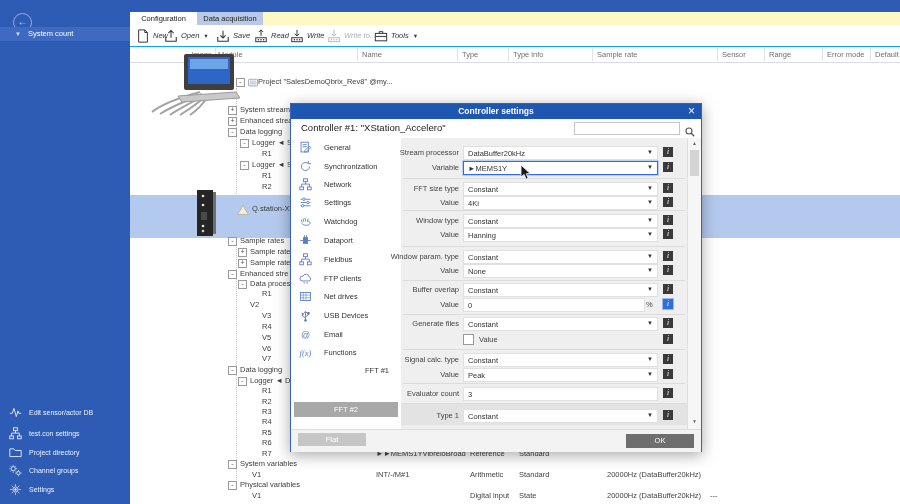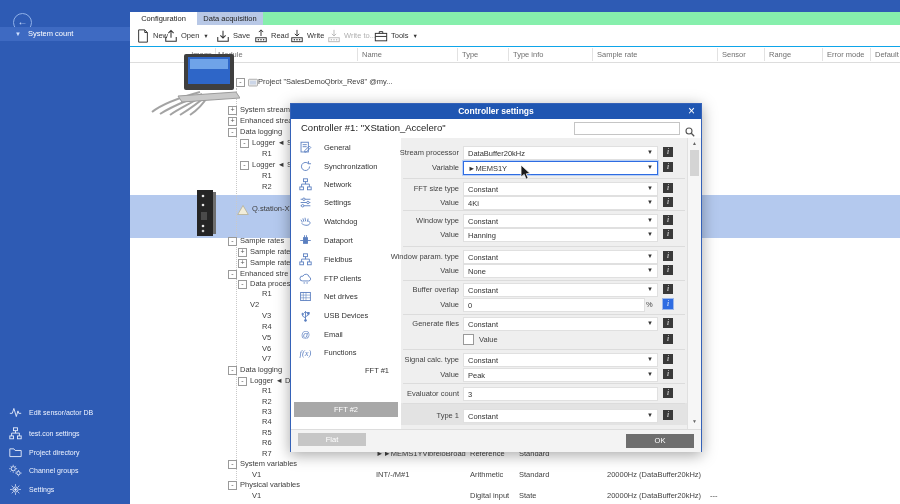--- a/index.html
+++ b/index.html
@@ -11,25 +11,25 @@
   .back-btn{position:absolute;left:13px;top:13px;width:17px;height:17px;border:1px solid #8fb0e8;border-radius:50%;
             color:#cfe0ff;font-size:10px;line-height:16px;text-align:center;cursor:pointer;}
   .sys-states{position:absolute;left:0;top:27px;width:130px;height:14px;background:#3e6ac2;color:#fff;
               font-size:7.5px;line-height:14px;}
   .sys-states .caret{color:#cfe0ff;font-size:6px;margin:0 7px 0 15px;}
   .sb-item{position:absolute;left:8px;height:14px;display:flex;align-items:center;color:#eef3ff;font-size:7px;cursor:pointer;}
   .sb-icon{width:14px;height:14px;margin-right:7px;color:#e8eefc;display:inline-flex;align-items:center;justify-content:center;}
   .sb-icon svg{width:13px;height:13px;}
   
   .content-bg{position:absolute;left:130px;top:25px;right:0;bottom:0;background:#fff;}
-  .tabsbar{position:absolute;left:130px;top:12px;right:0;height:13px;background:#86efac;padding-left:16px;}
+  .tabsbar{position:absolute;left:130px;top:12px;right:0;height:13px;background:#fef9c3;padding-left:16px;}
   .tab{position:absolute;top:0;height:13px;font-size:7.5px;line-height:13px;text-align:center;color:#222;cursor:pointer;}
   .tab.active{background:#fff;}
   .tab.inactive{background:#b8c8e6;}
-  .toolbar{position:absolute;left:130px;top:25px;right:0;height:21px;background:#fff;border-bottom:7px solid #0ea5e9;}
+  .toolbar{position:absolute;left:130px;top:25px;right:0;height:21px;background:#fff;border-bottom:7px solid #0ea5e9;font-style:italic;}
   .tb-btn{position:absolute;top:2px;height:17px;display:flex;align-items:center;gap:3px;font-size:7.5px;color:#333;cursor:pointer;}
   .tb-btn svg{width:14px;height:14px;}
   .tb-btn .tb-caret{font-size:5.5px;color:#333;margin-left:1px;}
   .tb-btn.disabled{color:#b0b0b0;}
   .thead{position:absolute;left:130px;top:47px;right:0;height:15px;background:#fff;border-bottom:1px solid #ddd;}
   .th{position:absolute;top:3px;font-size:7.5px;color:#707070;white-space:nowrap;}
   .th-sep{position:absolute;top:1px;height:13px;width:1px;background:#e2e2e2;}
   .band{position:absolute;left:130px;top:195px;right:0;height:43px;background:#b4c9ee;}
   
   .t-exp{position:absolute;width:7px;height:7px;border:1px solid #9a9a9a;background:#fff;color:#555;

